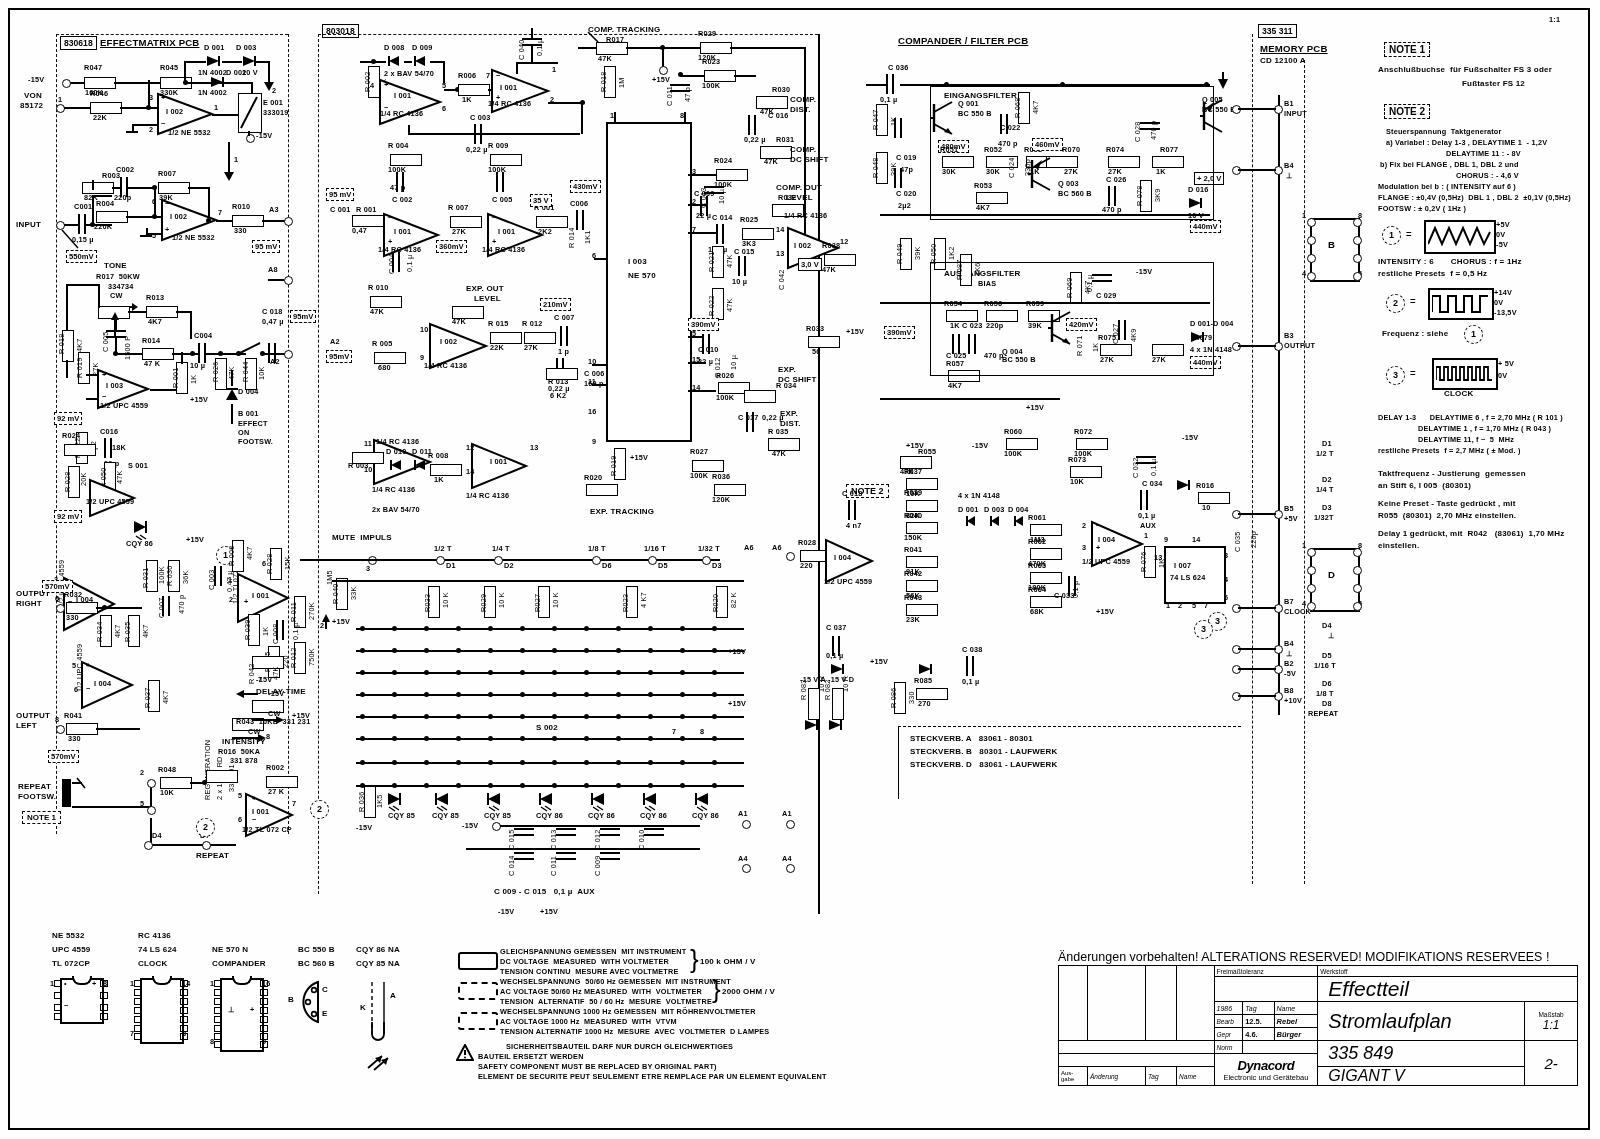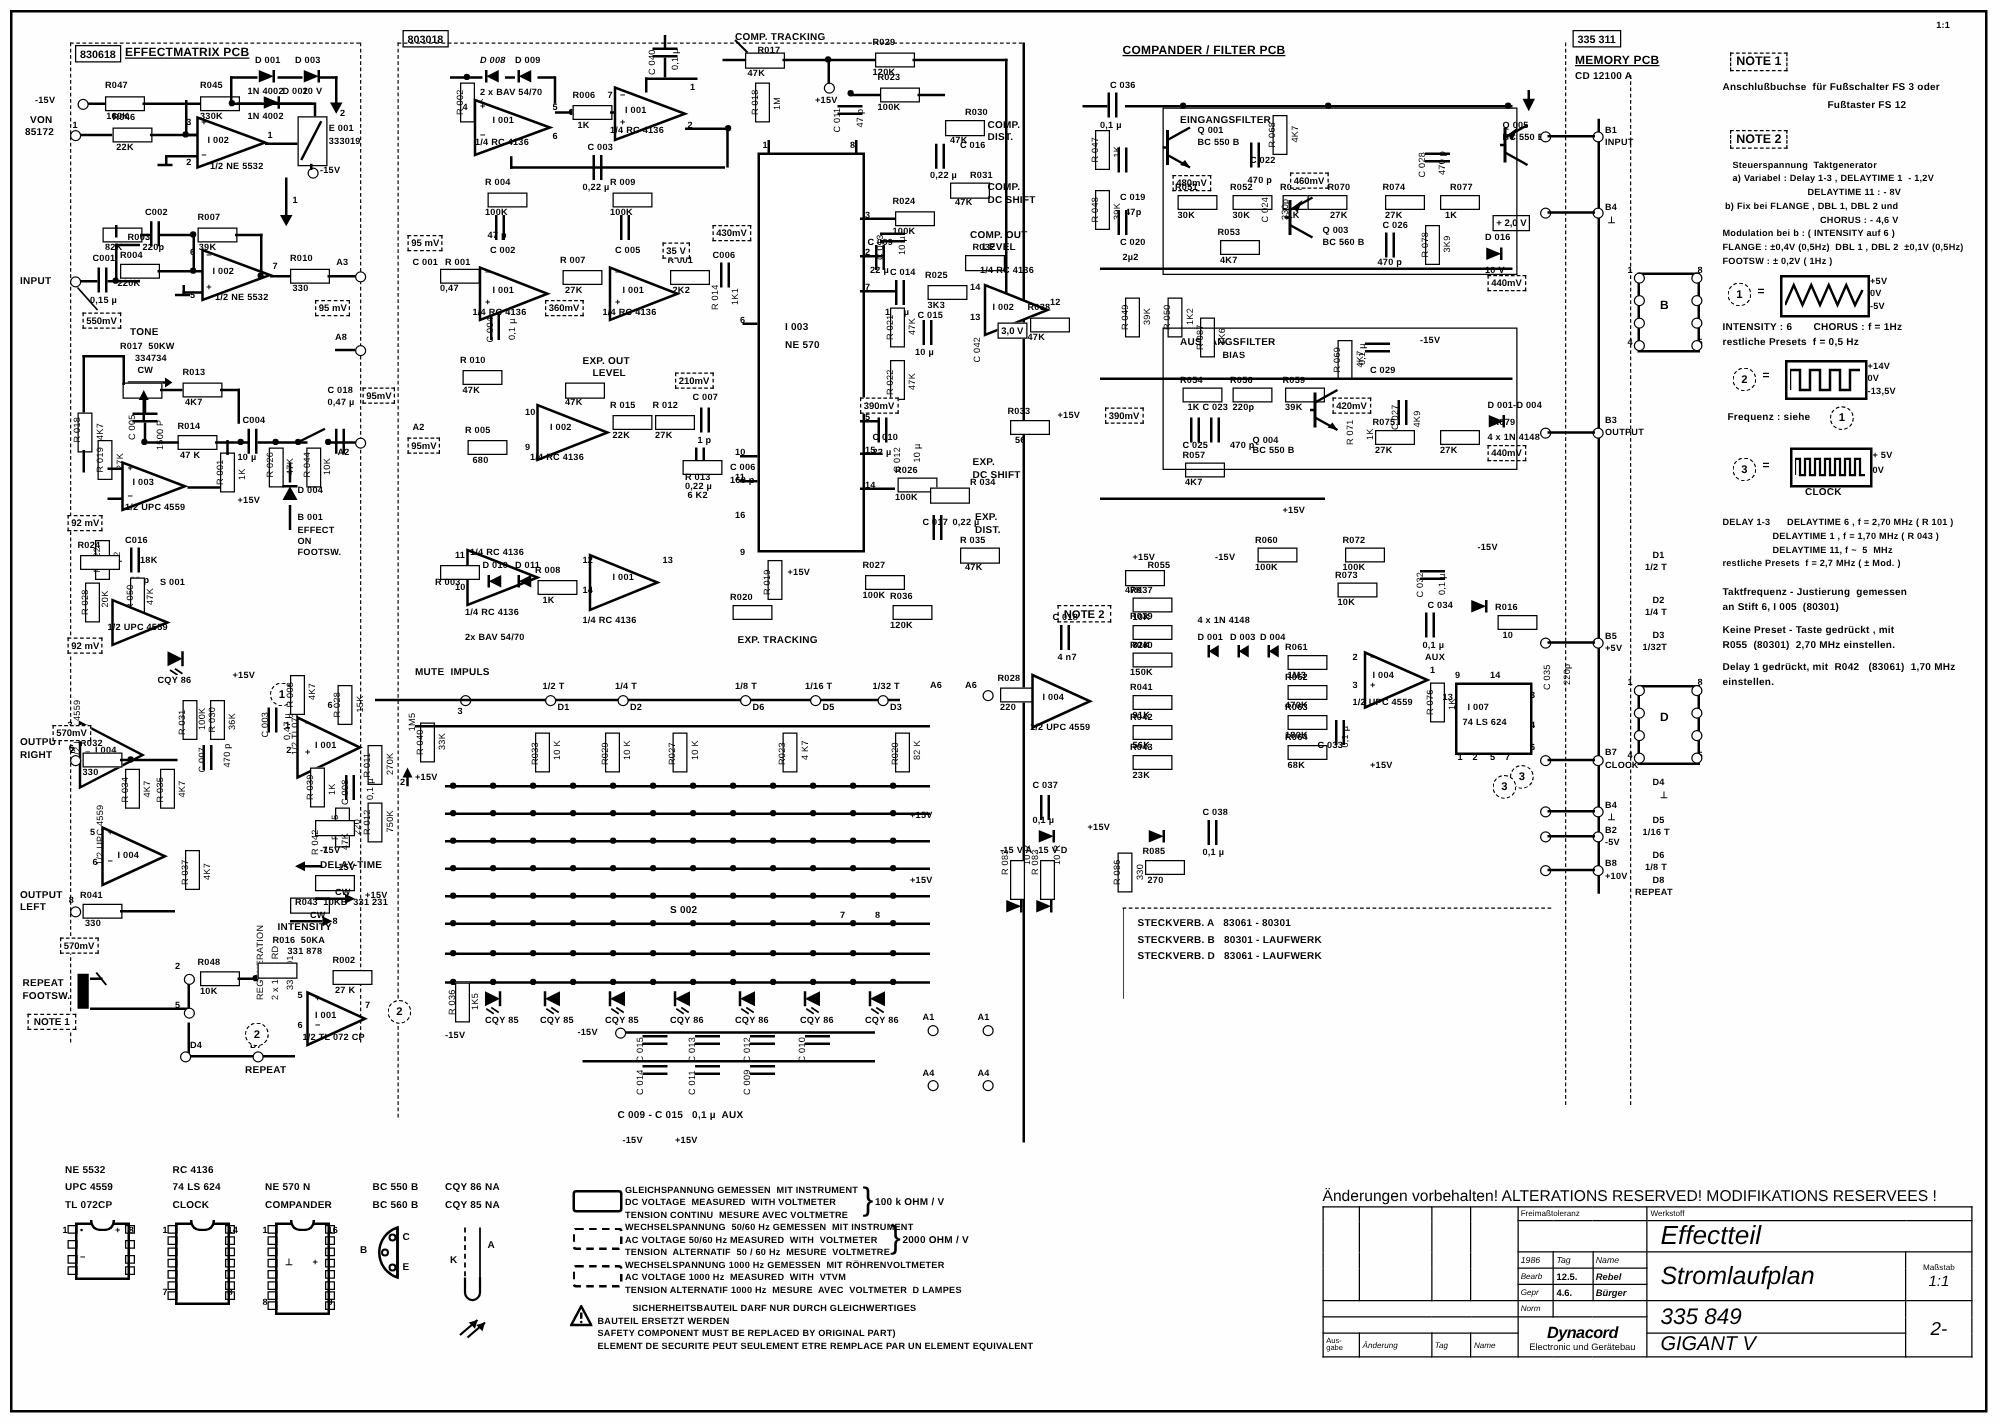--- a/index.html
+++ b/index.html
@@ -193,21 +193,21 @@
   <div class="txt tiny b" style="left:72px;top:236px;">0,15 µ</div>
   <div class="meas" style="left:66px;top:250px;">550mV</div>
   <div class="abs" style="left:60px;top:228px;"><svg width="24" height="24">
         <line x1="2" y1="2" x2="18" y2="20" stroke="#000" stroke-width="1.4"></line>
       </svg></div>
   <div class="ln h" style="left:86px;top:224px;width:26px;"></div>
   <div class="dot" style="left:90px;top:222px;"></div>
   <div class="ln v" style="left:92px;top:195px;height:30px;"></div>
   <div class="ln h" style="left:92px;top:195px;width:20px;"></div>
   <div class="res hz" style="left:82px;top:182px;"></div>
-  <div class="txt tiny b" style="left:82px;top:186px;padding-left:20px;">R003</div>
+  <div class="txt tiny b" style="left:82px;top:172px;padding-left:20px;">R003</div>
   <div class="txt tiny b" style="left:84px;top:194px;">82K</div>
   <div class="ln v" style="left:92px;top:180px;height:10px;"></div>
   <div class="ln h" style="left:92px;top:180px;width:0px;"></div>
   <div class="ln h" style="left:112px;top:187px;width:8px;"></div>
   <div class="caph" style="left:120px;top:177px;"><i></i><i></i></div>
   <div class="txt tiny b" style="left:116px;top:166px;">C002</div>
   <div class="txt tiny b" style="left:114px;top:194px;">220p</div>
   <div class="ln h" style="left:128px;top:187px;width:28px;"></div>
   <div class="dot" style="left:152px;top:185px;"></div>
   <div class="res hz" style="left:158px;top:182px;"></div>
@@ -597,21 +597,21 @@
         <polygon points="13,2 13,12 3,7" fill="#000"></polygon>
         <line x1="3" y1="2" x2="3" y2="12" stroke="#000" stroke-width="2"></line>
       </svg>
   </div>
   <div class="abs" style="left:412px;top:54px;">
     <svg width="18" height="14">
         <polygon points="13,2 13,12 3,7" fill="#000"></polygon>
         <line x1="3" y1="2" x2="3" y2="12" stroke="#000" stroke-width="2"></line>
       </svg>
   </div>
-  <div class="txt tiny b" style="left:384px;top:44px;font-style:italic;">D 008</div>
+  <div class="txt tiny b" style="left:384px;top:44px;">D 008</div>
   <div class="txt tiny b" style="left:412px;top:44px;">D 009</div>
   <div class="txt tiny b" style="left:384px;top:70px;">2 x BAV 54/70</div>
   <div class="ln h" style="left:360px;top:61px;width:26px;"></div>
   <div class="ln h" style="left:404px;top:61px;width:8px;"></div>
   <div class="ln h" style="left:430px;top:61px;width:14px;"></div>
   <div class="ln v" style="left:443px;top:61px;height:22px;"></div>
   <div class="dot" style="left:371px;top:59px;"></div>
 
   <div class="amp" style="left:378px;top:78px;">
     <svg width="66" height="48">

